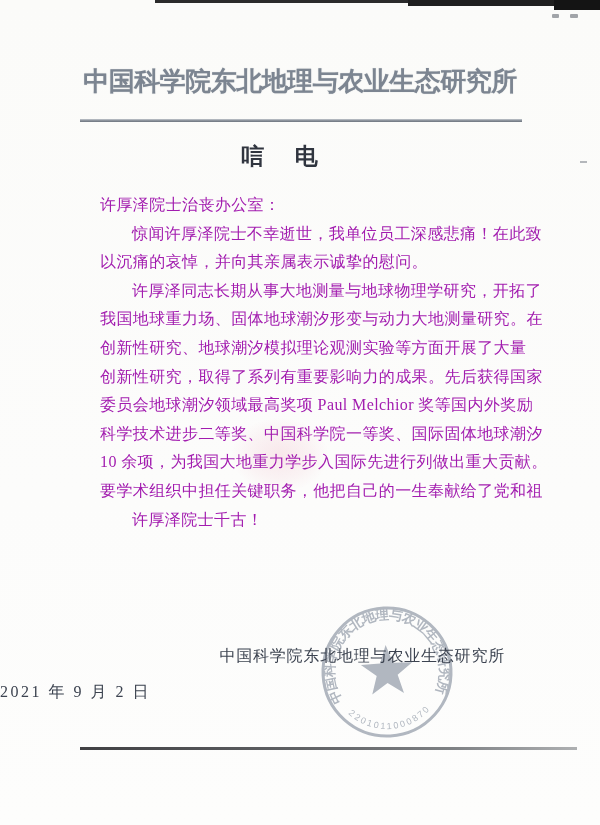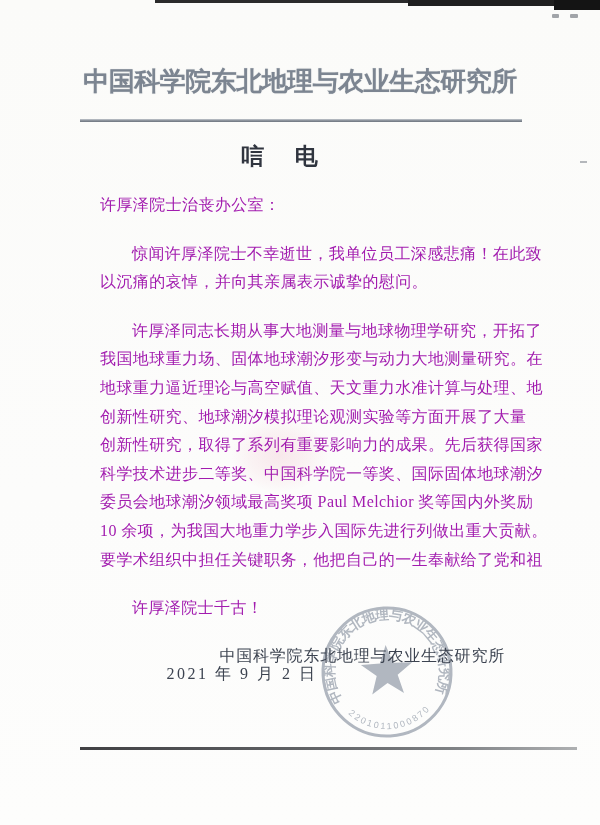--- a/index.html
+++ b/index.html
@@ -48,29 +48,29 @@
     font-family:"Liberation Sans","DejaVu Sans",sans-serif;
     white-space:nowrap;
   }
 
   
   .letter-body{
     position:absolute;top:191px;left:100px;width:446px;
     font-size:16px;line-height:28.6px;color:#a21caf;letter-spacing:0.4px;
   }
   .line{white-space:nowrap;}
-  .indent{text-indent:32px;margin-top:20px;}
+  .indent{text-indent:32px;}
 
   
   .signature{
     position:absolute;top:646px;left:0;width:505px;text-align:right;
     font-size:16px;color:#3c4350;letter-spacing:0.8px;white-space:nowrap;z-index:3;
   }
   .sign-date{
-    position:absolute;top:664px;left:0;width:484px;text-align:center;
+    position:absolute;top:682px;left:0;width:484px;text-align:left;
     font-size:16px;color:#3c4350;letter-spacing:2.5px;white-space:nowrap;z-index:3;
   }
 
   
   .seal{
     position:absolute;left:312px;top:597px;width:150px;height:150px;
     z-index:2;opacity:.9;transform:rotate(-3deg);
   }
 </style>
 </head>
@@ -96,25 +96,24 @@
     <div class="line">许厚泽院士治丧办公室：</div>
 
     <div>
       <div class="line indent">惊闻许厚泽院士不幸逝世，我单位员工深感悲痛！在此致</div>
       <div class="line">以沉痛的哀悼，并向其亲属表示诚挚的慰问。</div>
     </div>
 
     <div>
       <div class="line indent">许厚泽同志长期从事大地测量与地球物理学研究，开拓了</div>
       <div class="line">我国地球重力场、固体地球潮汐形变与动力大地测量研究。在</div>
-      <div class="line">地球重力逼近理论与高空赋值、天文重力水准计算与处理、地</div>
       <div class="line">创新性研究、地球潮汐模拟理论观测实验等方面开展了大量</div>
       <div class="line">创新性研究，取得了系列有重要影响力的成果。先后获得国家</div>
+      <div class="line">委员会地球潮汐领域最高奖项 Paul Melchior 奖等国内外奖励</div>
       <div class="line">科学技术进步二等奖、中国科学院一等奖、国际固体地球潮汐</div>
-      <div class="line">委员会地球潮汐领域最高奖项 Paul Melchior 奖等国内外奖励</div>
       <div class="line">10 余项，为我国大地重力学步入国际先进行列做出重大贡献。</div>
     </div>
 
     <div>
       <div class="line">要学术组织中担任关键职务，他把自己的一生奉献给了党和祖</div>
     </div>
 
     <div>
       <div class="line indent">许厚泽院士千古！</div>
     </div>

